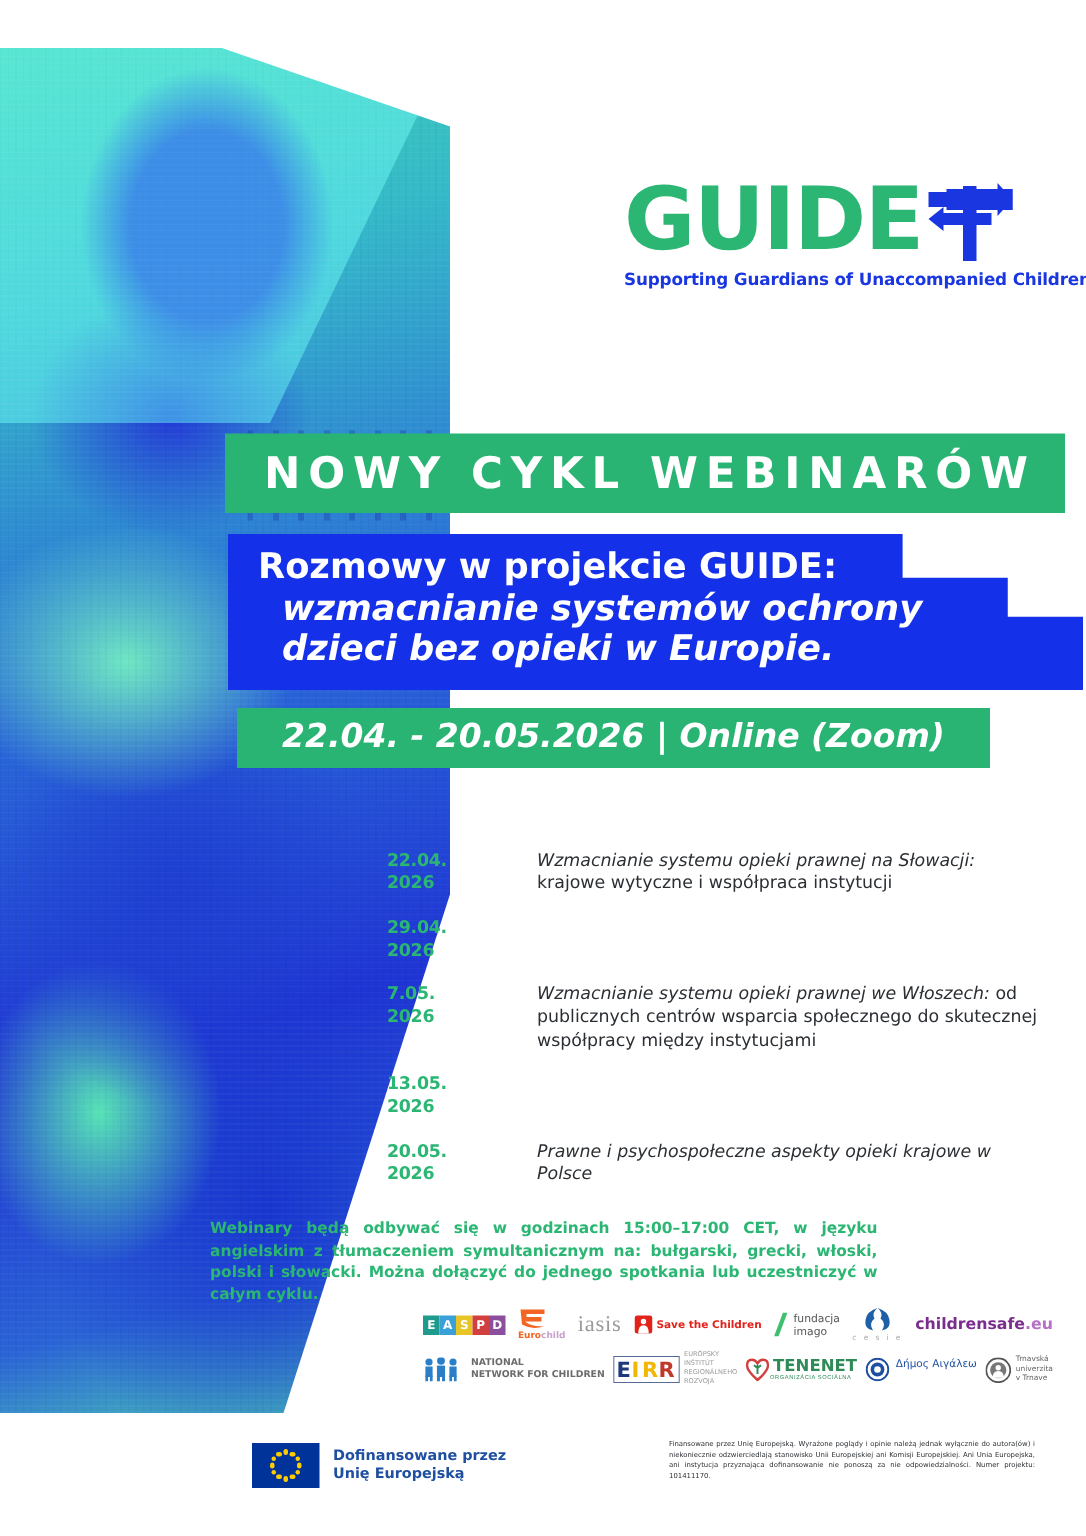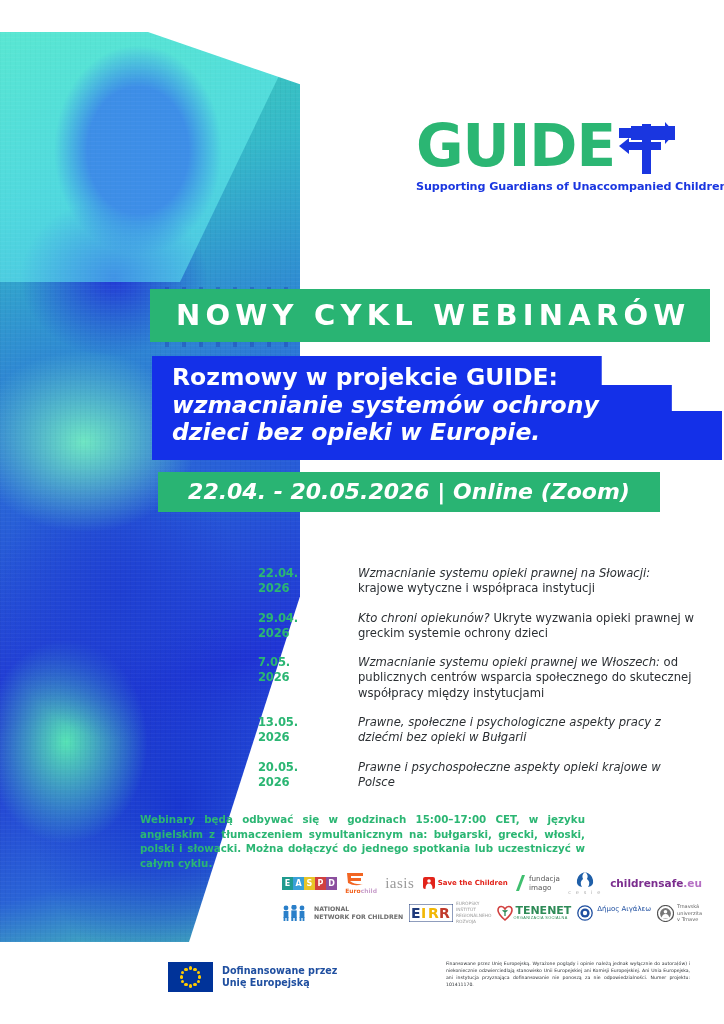--- a/index.html
+++ b/index.html
@@ -82,21 +82,21 @@
     background:#1430e8;
     -webkit-clip-path: polygon(0 0, 78.9% 0, 78.9% 28%, 91.2% 28%, 91.2% 53%, 100% 53%, 100% 100%, 0 100%);
     clip-path: polygon(0 0, 78.9% 0, 78.9% 28%, 91.2% 28%, 91.2% 53%, 100% 53%, 100% 100%, 0 100%);
   }
   .band-blue .l1{
     font-family:"DejaVu Sans", sans-serif; font-weight:bold;
     font-size:23.5px; color:#fff; padding:8px 0 0 20px; line-height:1.18;
   }
   .band-blue .l2, .band-blue .l3{
     font-family:"DejaVu Sans", sans-serif; font-weight:bold; font-style:italic;
-    font-size:23.5px; color:#fff; padding-left:20px; line-height:1.18;
+    font-size:23.5px; color:#fff; padding-left:36px; line-height:1.18;
   }
   .band-green2{
     position:absolute; left:158px; top:472px; width:502px; height:40px;
     background:#29b473;
   }
   .band-green2 .txt{
     font-family:"DejaVu Sans", sans-serif; font-weight:bold; font-style:italic;
     font-size:22px; color:#fff; line-height:40px; text-align:center;
   }
 
@@ -215,35 +215,33 @@
           <div>22.04.</div>
           <div>2026</div>
         </div>
         <div class="sched-body"><span class="it">Wzmacnianie systemu opieki prawnej na Słowacji:</span><span> krajowe wytyczne i współpraca instytucji</span></div>
       </div>
       <div class="sched-row">
         <div class="sched-date">
           <div>29.04.</div>
           <div>2026</div>
         </div>
-        <div class="sched-body"><span class="it">Kto chroni opiekunów?</span><span> Ukryte wyzwania opieki prawnej w greckim systemie ochrony dzieci</span></div>
       </div>
       <div class="sched-row">
         <div class="sched-date">
           <div>7.05.</div>
           <div>2026</div>
         </div>
         <div class="sched-body"><span class="it">Wzmacnianie systemu opieki prawnej we Włoszech:</span><span> od publicznych centrów wsparcia społecznego do skutecznej współpracy między instytucjami</span></div>
       </div>
       <div class="sched-row">
         <div class="sched-date">
           <div>13.05.</div>
           <div>2026</div>
         </div>
-        <div class="sched-body"><span class="it">Prawne, społeczne i psychologiczne aspekty pracy z dziećmi bez opieki w Bułgarii</span><span></span></div>
       </div>
       <div class="sched-row">
         <div class="sched-date">
           <div>20.05.</div>
           <div>2026</div>
         </div>
         <div class="sched-body"><span class="it">Prawne i psychospołeczne aspekty opieki krajowe w Polsce</span><span></span></div>
       </div>
     </div>
 

